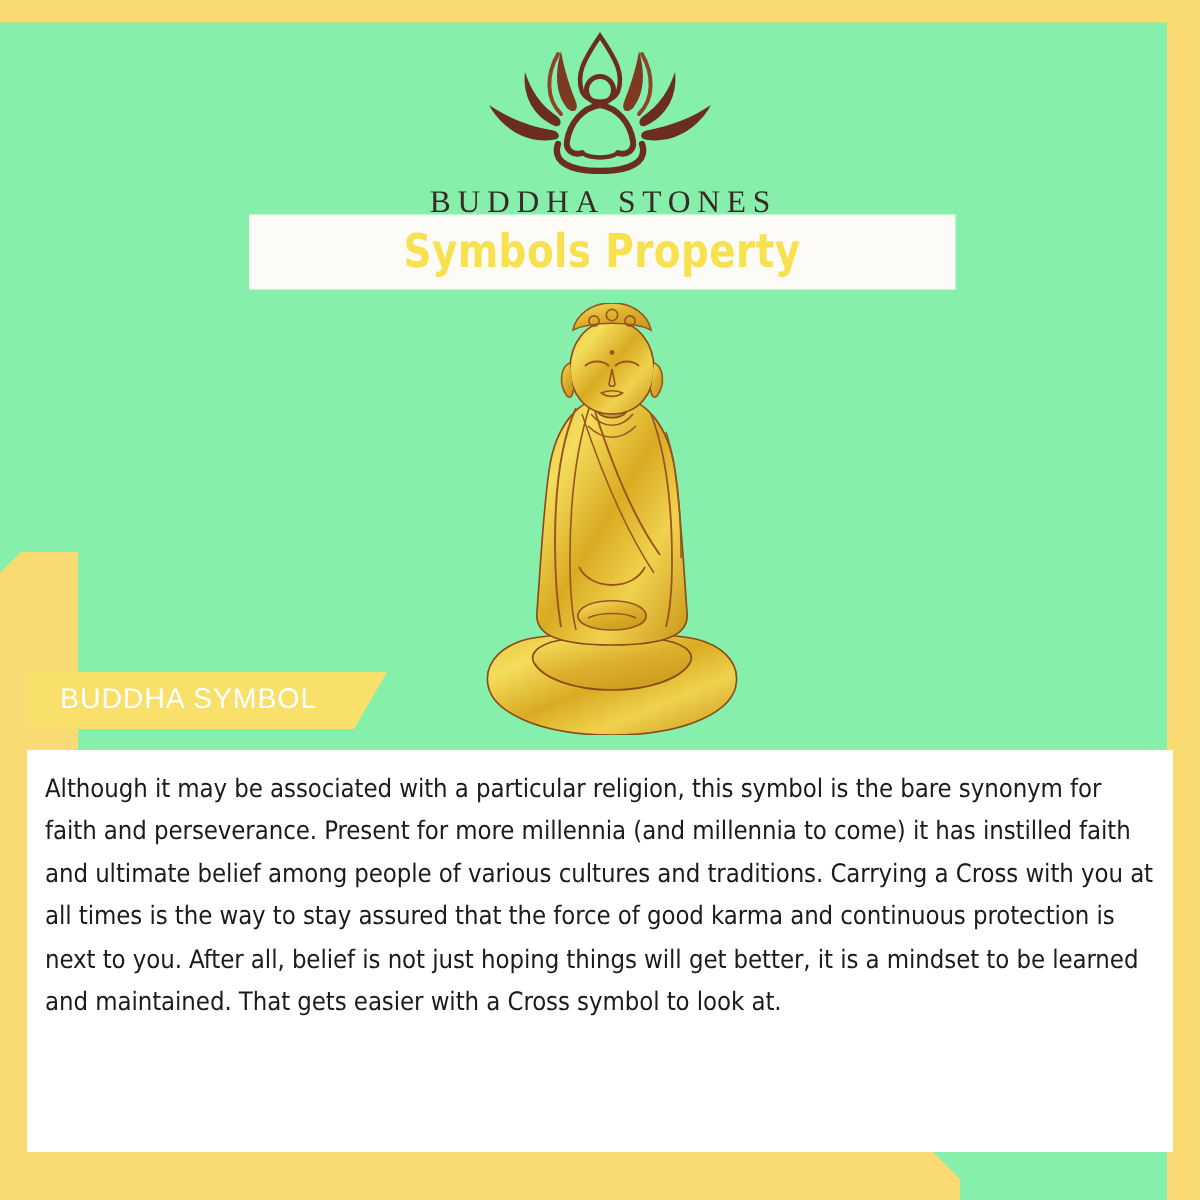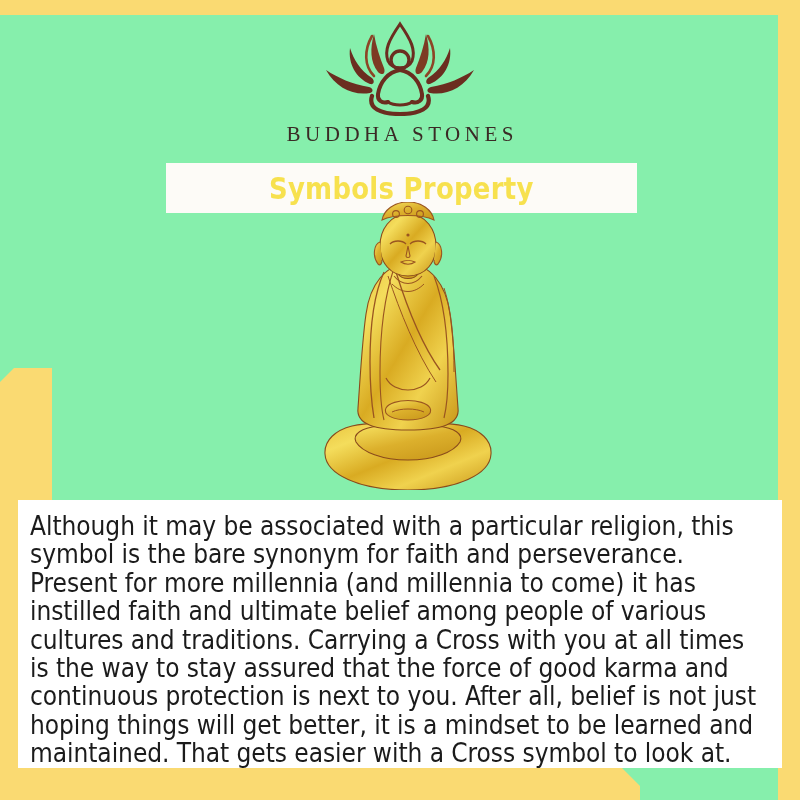--- a/index.html
+++ b/index.html
@@ -75,21 +75,20 @@
 
   
   .title-band {
     position: absolute;
     left: 166px; top: 143px;
     width: 471px; height: 50px;
     background: #fdfbf7;
     display: flex;
     align-items: center;
     justify-content: center;
-    margin-top: 20px;
   }
   .title-text {
     font-family: "DejaVu Sans Condensed", "Liberation Sans Narrow", "Liberation Sans", sans-serif;
     font-size: 31px;
     font-weight: bold;
     color: #f7e14e;
     letter-spacing: 0.3px;
     white-space: nowrap;
     transform: scaleX(0.93);
   }
@@ -133,21 +132,21 @@
     font-family: "DejaVu Sans Condensed", "Liberation Sans Narrow", "Liberation Sans", sans-serif;
     font-size: 27px;
     font-weight: bold;
     color: #f7e14e;
     white-space: nowrap;
     letter-spacing: 0.2px;
   }
   .article-body {
     margin: 12px 12px 0 12px;
     font-family: "Liberation Sans Narrow", "DejaVu Sans Condensed", "Liberation Sans", sans-serif;
-    font-size: 26px;
+    font-size: 17px;
     line-height: 28.4px;
     color: #1b1b1b;
     text-align: left;
     letter-spacing: -0.05px;
   }
 </style>
 </head>
 <body>
 
 <div id="page">
@@ -249,18 +248,21 @@
 
         <circle cx="86" cy="33" r="1.6" fill="#9a5520" stroke="none"></circle>
 
         <path d="M86 44 L84 54 C84 56 88 56 88 54 L86 44" fill="none" stroke="#9a5520" stroke-width="1.1"></path>
 
         <path d="M79 60 C83 58 89 58 93 60 C89 63 83 63 79 60 Z" fill="none" stroke="#9a5520" stroke-width="1.1"></path>
       </g>
     </svg>
   </div>
 
+  <div class="symbol-banner">
+    <span class="symbol-banner-label">BUDDHA SYMBOL</span>
+  </div>
 
   <div class="article-panel">
     <p class="article-body">Although it may be associated with a particular religion, this symbol is the bare synonym for faith and perseverance. Present for more millennia (and millennia to come) it has instilled faith and ultimate belief among people of various cultures and traditions. Carrying a Cross with you at all times is the way to stay assured that the force of good karma and continuous protection is next to you. After all, belief is not just hoping things will get better, it is a mindset to be learned and maintained. That gets easier with a Cross symbol to look at.</p>
   </div>
 
 </div>
 
 </body></html>

